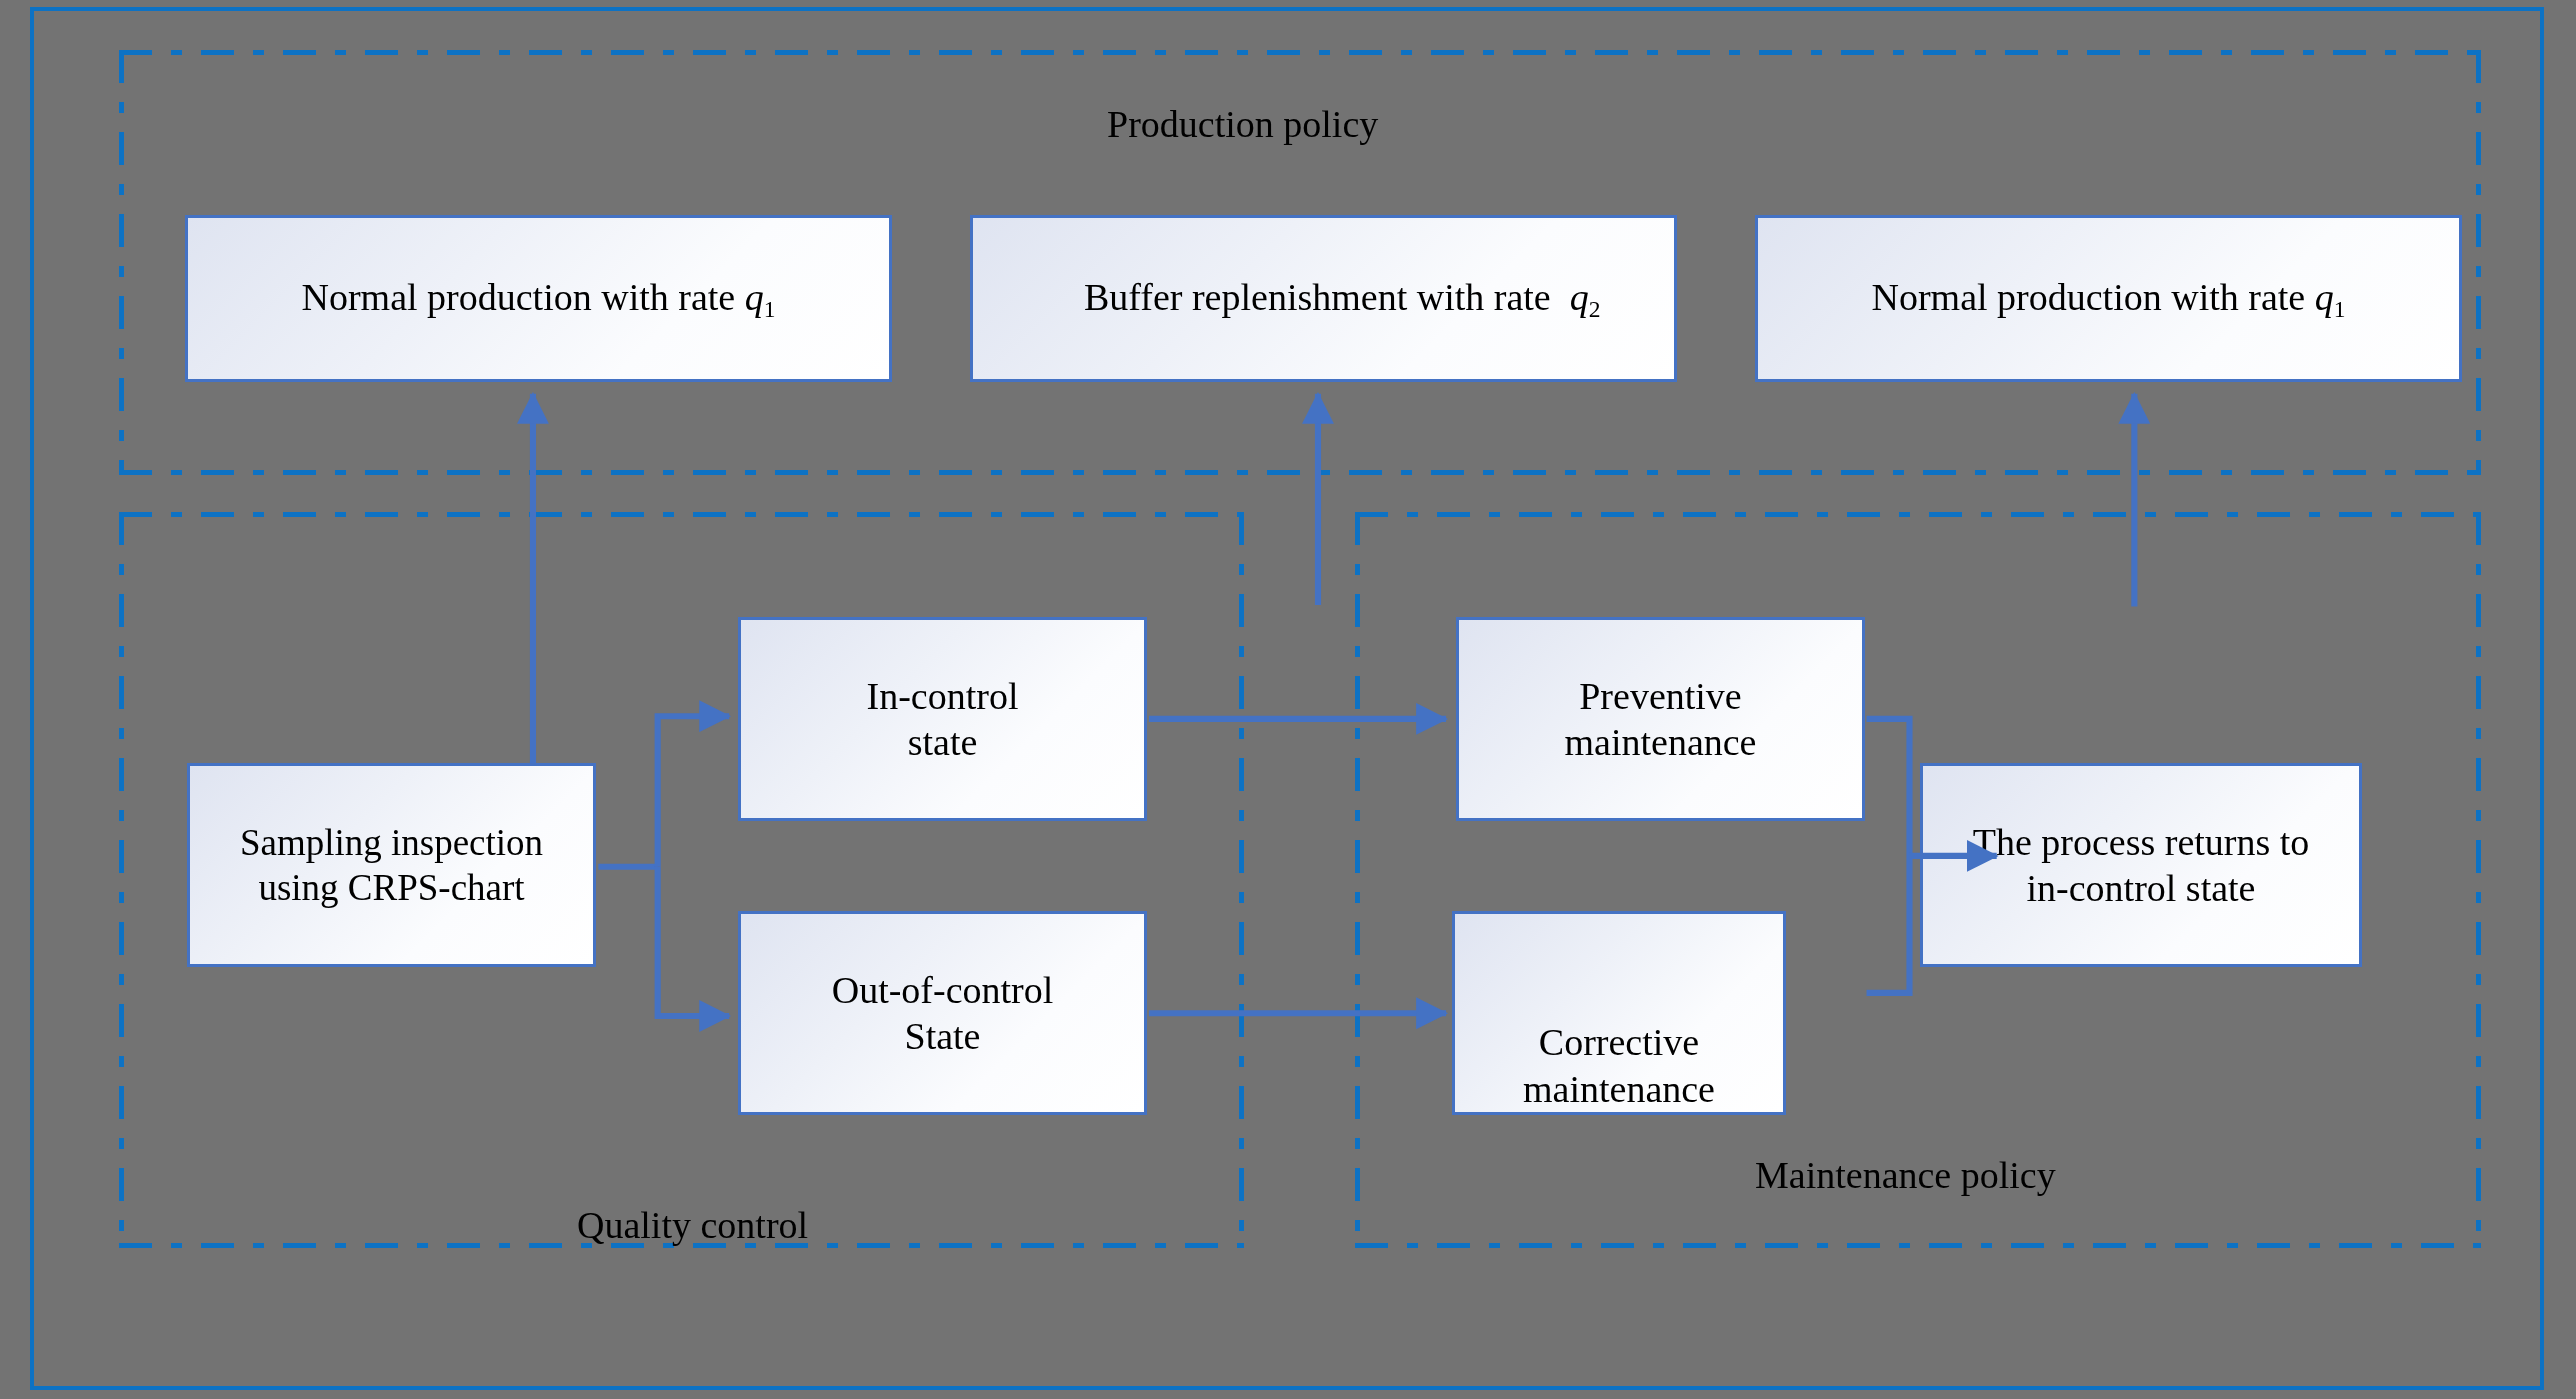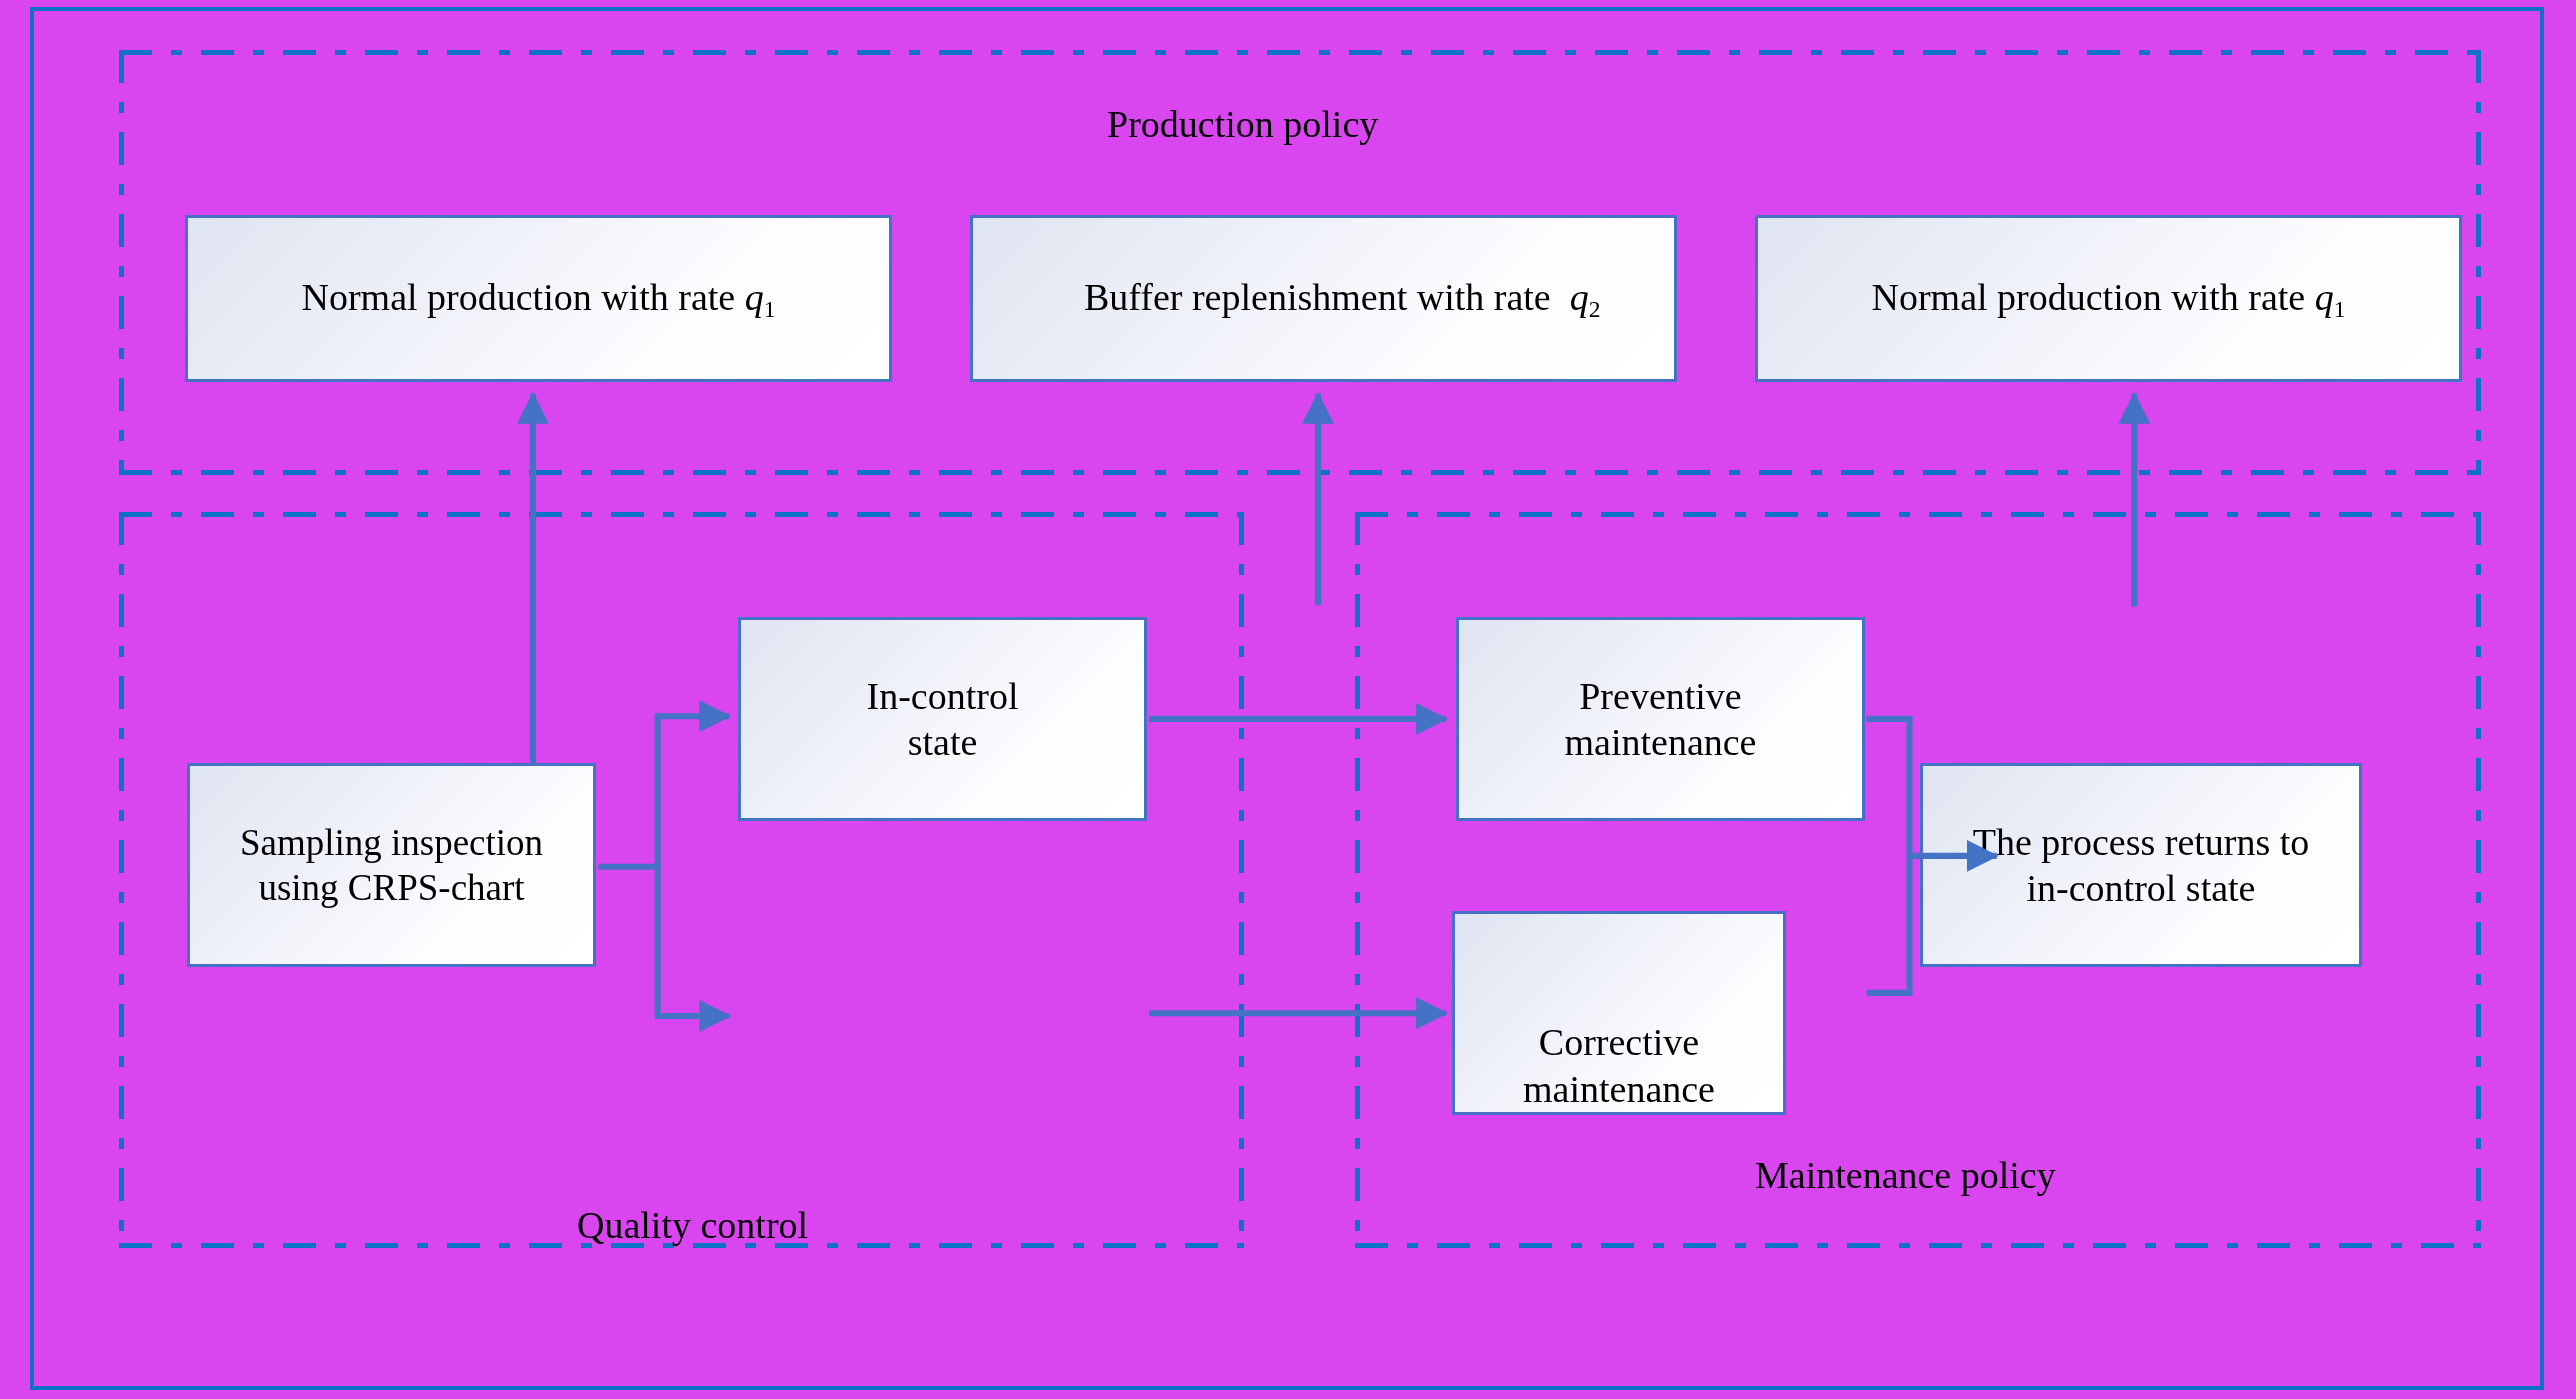--- a/index.html
+++ b/index.html
@@ -5,21 +5,21 @@
 <style>
   html,body{margin:0;padding:0;background:#ffffff;}
   body{
     font-family:"Liberation Serif","DejaVu Serif",serif;
     color:#000;
   }
   #stage{
     position:relative;
     width:2576px;
     height:1399px;
-    background:#d946ef;
+    background:#737373;
     overflow:hidden;
     text-decoration:underline;
   }
 
   
   .outer-frame{
     position:absolute;
     left:30px; top:6.8px;
     width:2514px; height:1383px;
     border:4.8px solid #0d72c4;
@@ -165,20 +165,26 @@
     </span>
   </div>
 
   <div class="pbox" style="left:738px; top:617px; width:409px; height:204px;">
     <span class="txt">
       <span>In-control</span><br>
       <span>state</span>
     </span>
   </div>
 
+  <div class="pbox" style="left:738px; top:911px; width:409px; height:204px;">
+    <span class="txt">
+      <span>Out-of-control</span><br>
+      <span>State</span>
+    </span>
+  </div>
 
   <div class="pbox" style="left:1456px; top:617px; width:409px; height:204px;">
     <span class="txt">
       <span>Preventive</span><br>
       <span>maintenance</span>
     </span>
   </div>
 
   <div class="pbox" style="left:1452px; top:911px; width:334px; height:204px;align-items:flex-end;">
     <span class="txt">

